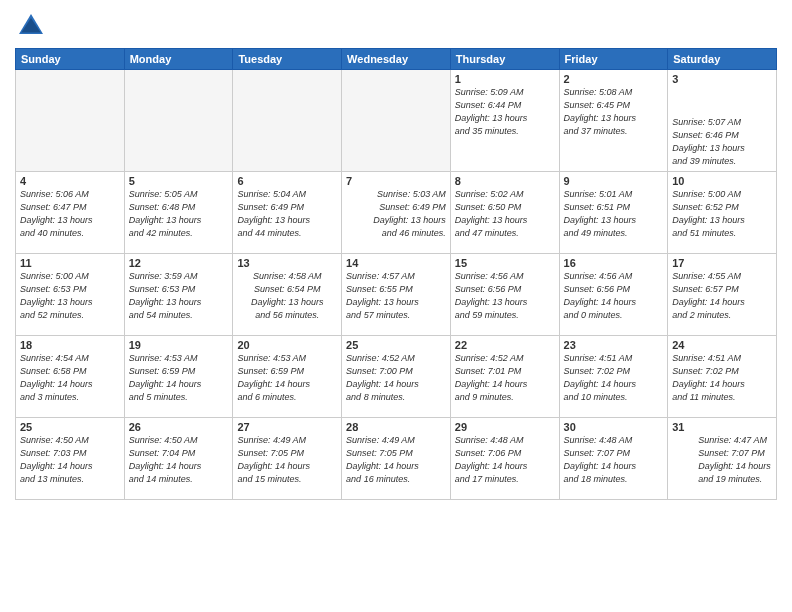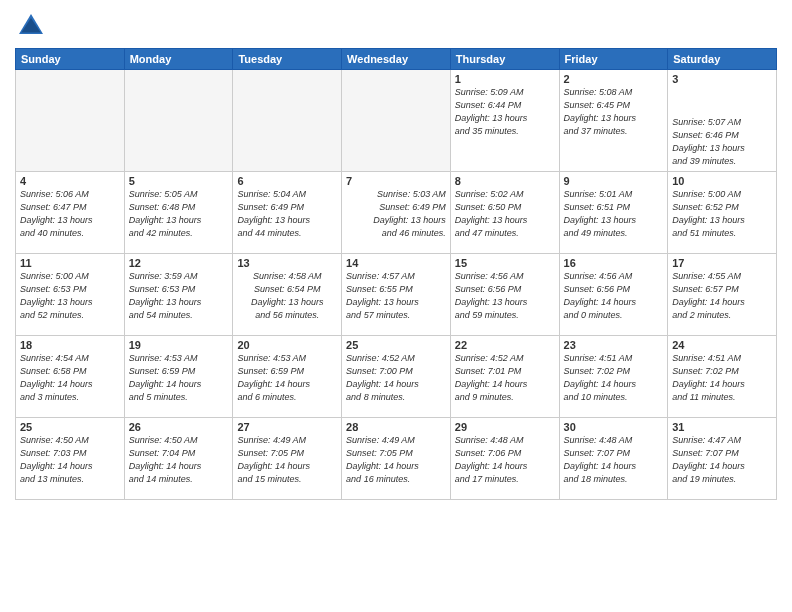--- a/index.html
+++ b/index.html
@@ -341,21 +341,21 @@
           </td>
           <td>
             <span class="day-num">30</span>
             <div class="day-info" style="white-space: pre-line;">Sunrise: 4:48 AM
 Sunset: 7:07 PM
 Daylight: 14 hours
 and 18 minutes.</div>
           </td>
           <td>
             <span class="day-num">31</span>
-            <div class="day-info" style="white-space: pre-line;">Sunrise: 4:47 AM
+            <div class="day-info" style="white-space: pre-line; margin-left: 26px;">Sunrise: 4:47 AM
 Sunset: 7:07 PM
 Daylight: 14 hours
 and 19 minutes.</div>
           </td>
         </tr>
       </tbody>
   </table>
 </div>
 
 </body></html>

